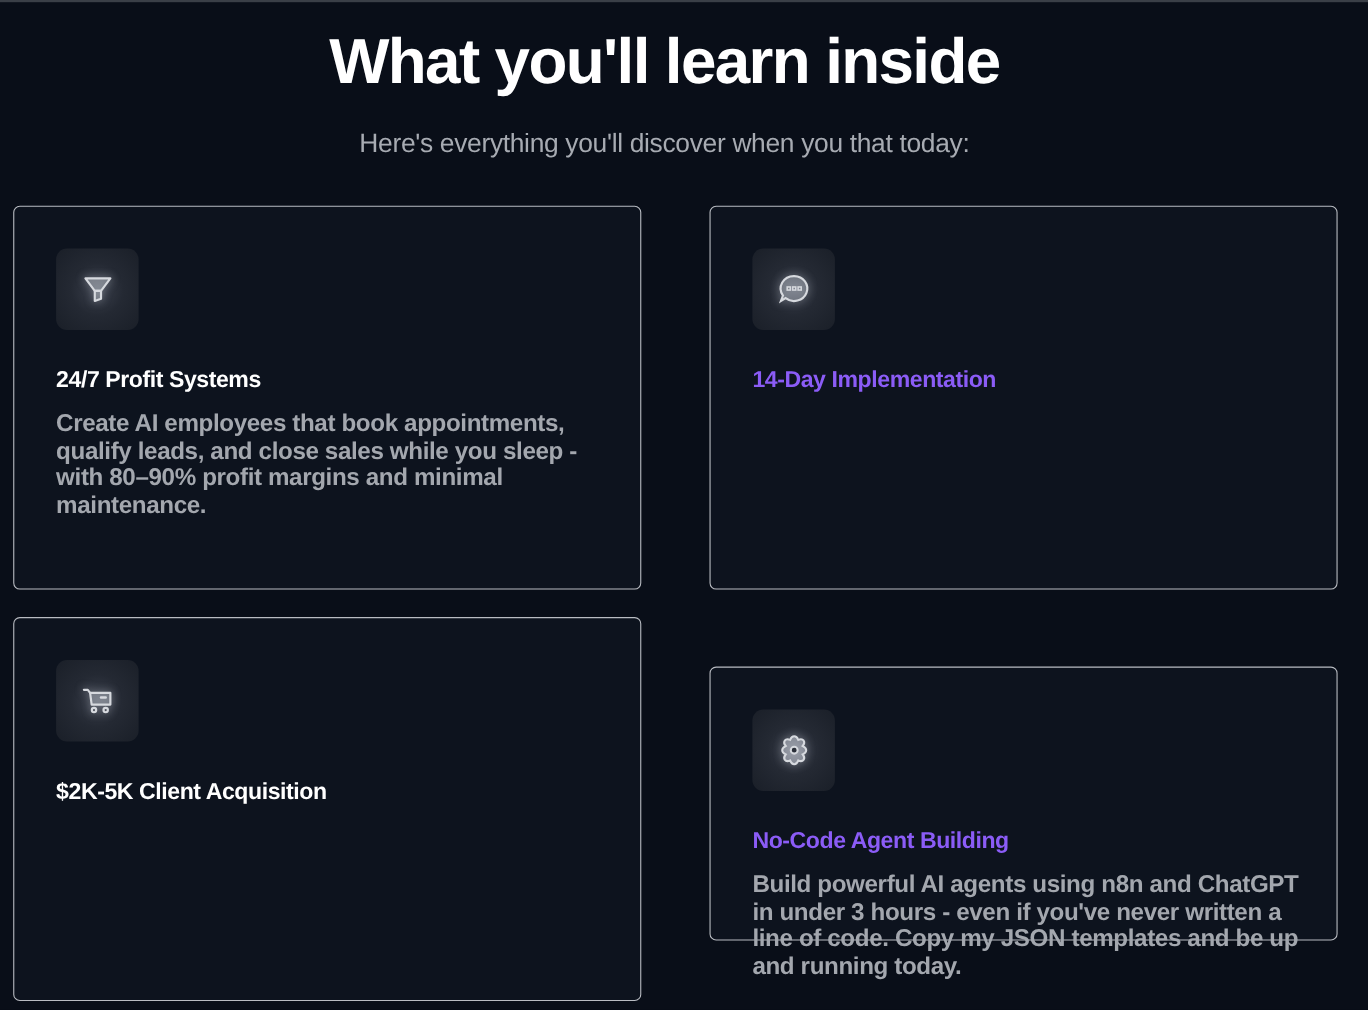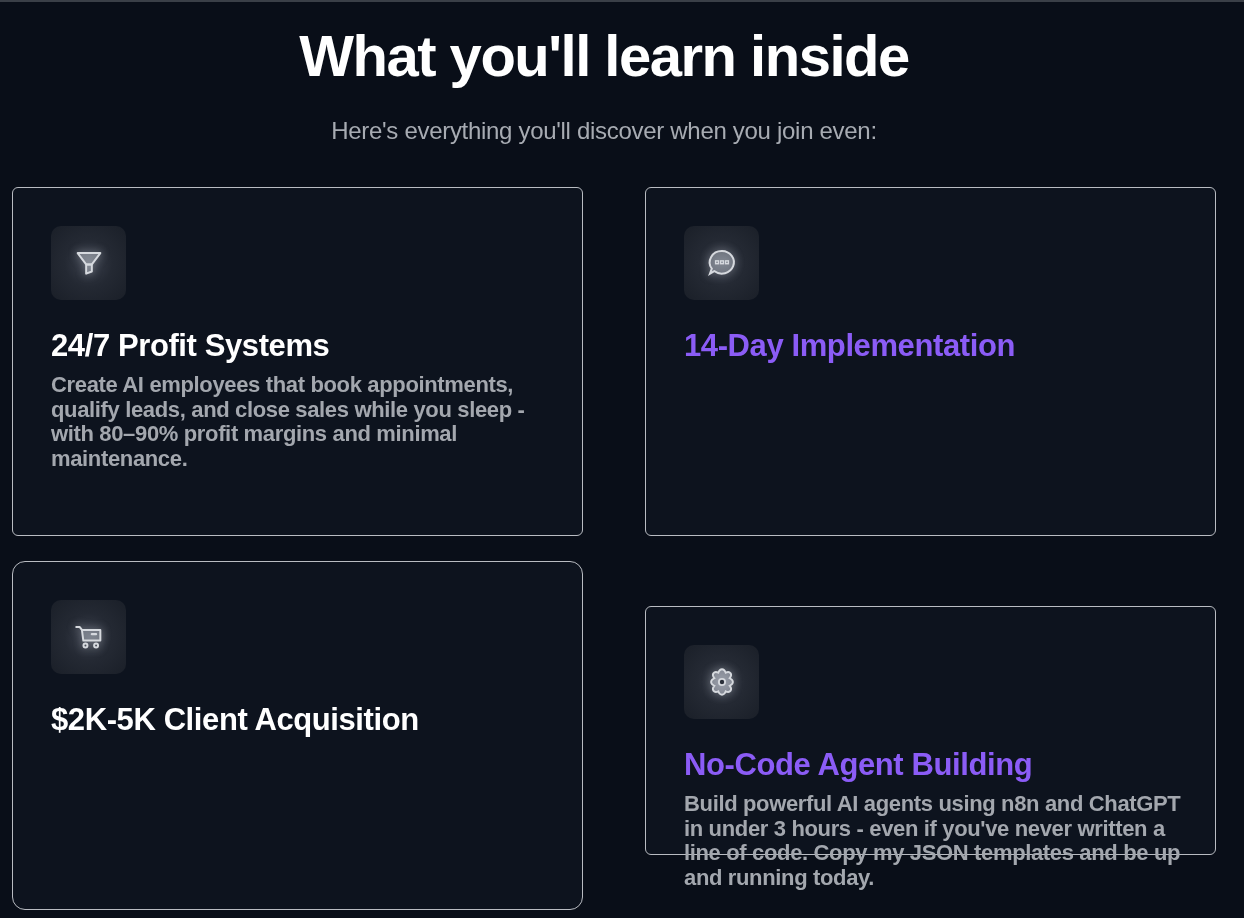--- a/index.html
+++ b/index.html
@@ -21,50 +21,50 @@
     text-align: center; font-size: 24px; color: #a7abb2;
     letter-spacing: -0.3px; line-height: 30px;
   }
   .card {
     position: absolute; width: 571px; height: 349px;
     border: 1.5px solid #b9bcc2; border-radius: 6px;
     background: #0d131e;
   }
   .card.c1 { left: 12px; top: 187px; }
   .card.c2 { left: 645px; top: 187px; }
-  .card.c3 { left: 12px; top: 561px; height: 349px; border-radius: 13px; }
+  .card.c3 { left: 12px; top: 561px; height: 349px; }
   .card.c4 { left: 645px; top: 561px; height: 249px; margin-top: 45px; }
   .icon-box {
     position: absolute; left: 38px; top: 38px;
     width: 75px; height: 74px; border-radius: 10px;
     background: radial-gradient(circle at 50% 50%, #3a3f4b 0%, #242933 45%, #1a1f28 100%);
     display: flex; align-items: center; justify-content: center;
   }
   .icon-box svg { width: 34px; height: 34px; filter: drop-shadow(0 0 4px rgba(200,205,215,0.55)); }
   .card-title {
     position: absolute; left: 38px; top: 138px; right: 20px;
-    font-size: 31px; font-weight: 700; letter-spacing: -0.4px;
+    font-size: 21px; font-weight: 700; letter-spacing: -0.4px;
     line-height: 40px; color: #ffffff;
   }
   .card.c2 .card-title, .card.c4 .card-title { color: #8b5cf6; }
   .card-desc {
     position: absolute; left: 38px; top: 185px; right: 26px;
     font-size: 22px; line-height: 24.6px; color: #a3a7ae;
     letter-spacing: -0.35px;
     font-weight: bold;
   }
 </style>
 </head>
 <body>
 
 <div class="topline"></div>
 
 <div class="section">
   <h1 class="title">What you'll learn inside</h1>
-  <p class="subtitle">Here's everything you'll discover when you join even:</p>
+  <p class="subtitle">Here's everything you'll discover when you that today:</p>
 
   <div class="card c1">
     <div class="icon-box">
       <svg viewBox="0 0 24 24" fill="rgba(200,205,215,0.35)" stroke="#d6d9de" stroke-width="1.4" stroke-linejoin="round">
         <path d="M4 5 h16 l-6 8 h-4 z"></path>
         <path d="M10 13 h4 v5 l-4 1.5 z"></path>
       </svg>
     </div>
     <div class="card-title">24/7 Profit Systems</div>
     <div class="card-desc">Create AI employees that book appointments, qualify leads, and close sales while you sleep - with 80–90% profit margins and minimal maintenance.</div>

